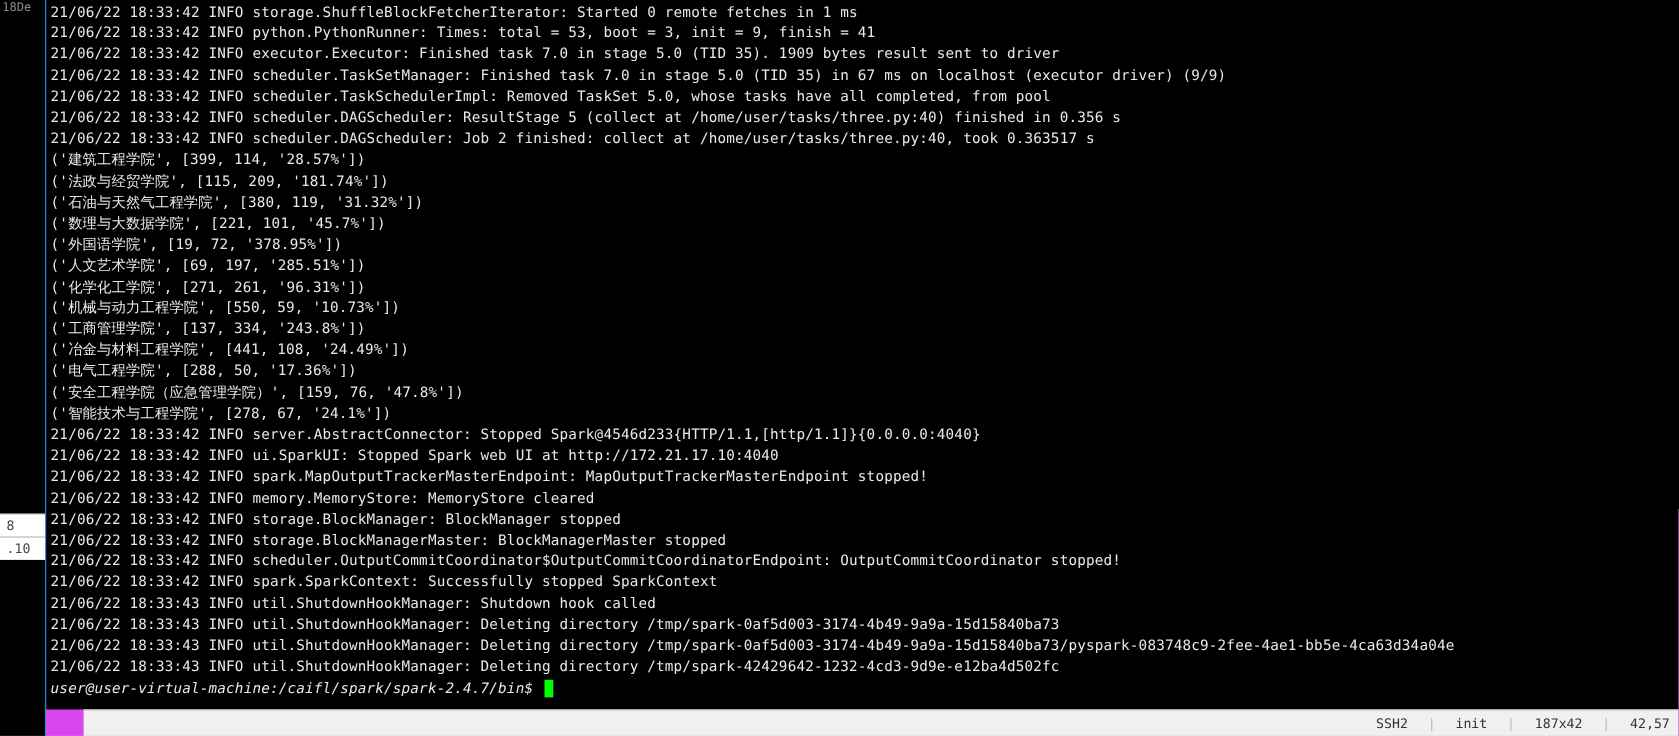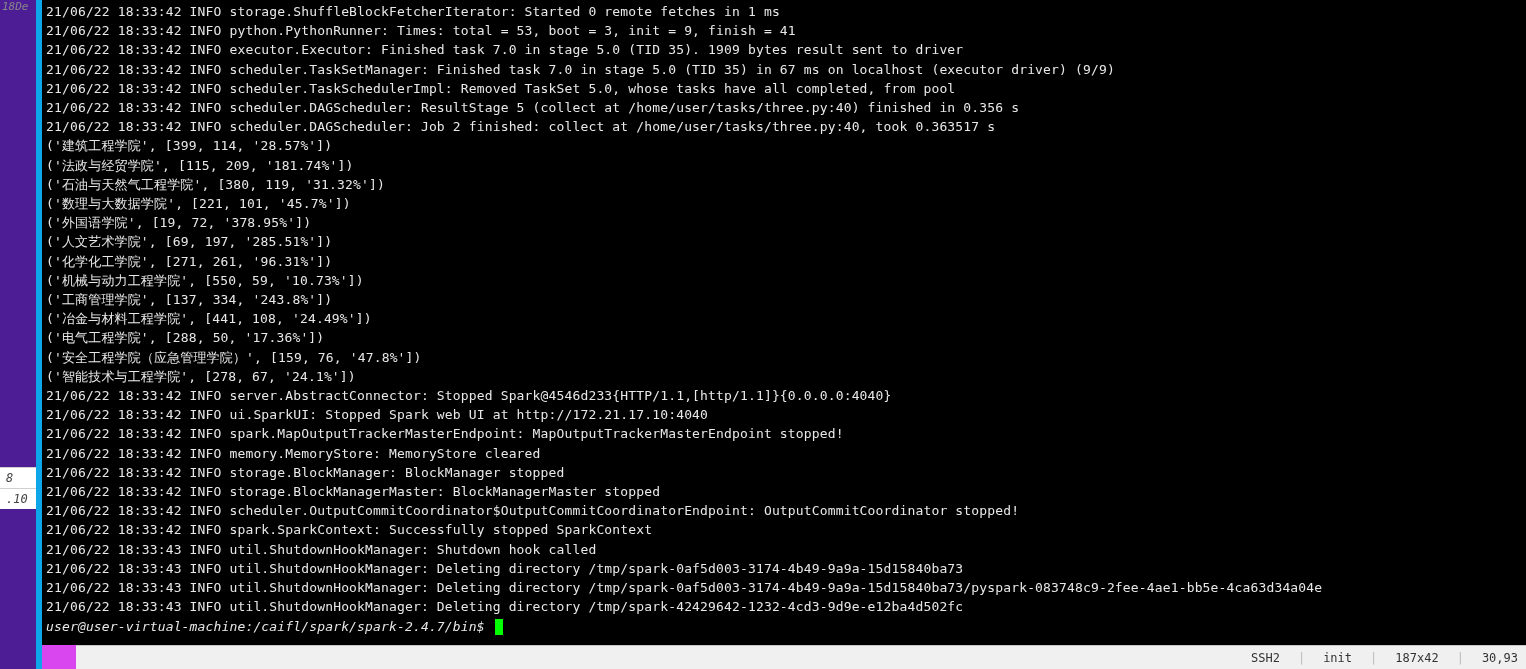--- a/index.html
+++ b/index.html
@@ -1,26 +1,25 @@
 <!DOCTYPE html>
 <html><head>
 <meta charset="utf-8">
 <style>
   * { margin: 0; padding: 0; box-sizing: border-box; }
   html, body { width: 1526px; height: 669px; overflow: hidden; font-family: "DejaVu Sans Mono", "Consolas", monospace; }
   body { display: flex; flex-direction: row; background: #e8e8e8; }
   .left-gutter {
     width: 42px;
-    background: #4c1d95;
-    border-right: 6px solid #0ea5e9;
+    background: #000000;
+    border-right: 1px solid #0ea5e9;
     display: flex;
     flex-direction: column;
     font-size: 12px;
     color: #444;
-    font-style: italic;
   }
   .left-gutter .spacer { flex: 1; }
   .left-gutter .cell {
     padding: 3px 6px;
     border-top: 1px solid #d0d0d0;
     text-align: left;
     background: #fff;
   }
   .left-gutter .partial { color: #888; font-size: 11px; padding-left: 2px; }
   .terminal-wrap {
@@ -89,17 +88,17 @@
 <div class="terminal-wrap">
   <div class="terminal" id="terminal-body"><span class="line">21/06/22 18:33:42 INFO storage.ShuffleBlockFetcherIterator: Started 0 remote fetches in 1 ms</span><span class="line">21/06/22 18:33:42 INFO python.PythonRunner: Times: total = 53, boot = 3, init = 9, finish = 41</span><span class="line">21/06/22 18:33:42 INFO executor.Executor: Finished task 7.0 in stage 5.0 (TID 35). 1909 bytes result sent to driver</span><span class="line">21/06/22 18:33:42 INFO scheduler.TaskSetManager: Finished task 7.0 in stage 5.0 (TID 35) in 67 ms on localhost (executor driver) (9/9)</span><span class="line">21/06/22 18:33:42 INFO scheduler.TaskSchedulerImpl: Removed TaskSet 5.0, whose tasks have all completed, from pool</span><span class="line">21/06/22 18:33:42 INFO scheduler.DAGScheduler: ResultStage 5 (collect at /home/user/tasks/three.py:40) finished in 0.356 s</span><span class="line">21/06/22 18:33:42 INFO scheduler.DAGScheduler: Job 2 finished: collect at /home/user/tasks/three.py:40, took 0.363517 s</span><span class="line">('建筑工程学院', [399, 114, '28.57%'])</span><span class="line">('法政与经贸学院', [115, 209, '181.74%'])</span><span class="line">('石油与天然气工程学院', [380, 119, '31.32%'])</span><span class="line">('数理与大数据学院', [221, 101, '45.7%'])</span><span class="line">('外国语学院', [19, 72, '378.95%'])</span><span class="line">('人文艺术学院', [69, 197, '285.51%'])</span><span class="line">('化学化工学院', [271, 261, '96.31%'])</span><span class="line">('机械与动力工程学院', [550, 59, '10.73%'])</span><span class="line">('工商管理学院', [137, 334, '243.8%'])</span><span class="line">('冶金与材料工程学院', [441, 108, '24.49%'])</span><span class="line">('电气工程学院', [288, 50, '17.36%'])</span><span class="line">('安全工程学院（应急管理学院）', [159, 76, '47.8%'])</span><span class="line">('智能技术与工程学院', [278, 67, '24.1%'])</span><span class="line">21/06/22 18:33:42 INFO server.AbstractConnector: Stopped Spark@4546d233{HTTP/1.1,[http/1.1]}{0.0.0.0:4040}</span><span class="line">21/06/22 18:33:42 INFO ui.SparkUI: Stopped Spark web UI at http://172.21.17.10:4040</span><span class="line">21/06/22 18:33:42 INFO spark.MapOutputTrackerMasterEndpoint: MapOutputTrackerMasterEndpoint stopped!</span><span class="line">21/06/22 18:33:42 INFO memory.MemoryStore: MemoryStore cleared</span><span class="line">21/06/22 18:33:42 INFO storage.BlockManager: BlockManager stopped</span><span class="line">21/06/22 18:33:42 INFO storage.BlockManagerMaster: BlockManagerMaster stopped</span><span class="line">21/06/22 18:33:42 INFO scheduler.OutputCommitCoordinator$OutputCommitCoordinatorEndpoint: OutputCommitCoordinator stopped!</span><span class="line">21/06/22 18:33:42 INFO spark.SparkContext: Successfully stopped SparkContext</span><span class="line">21/06/22 18:33:43 INFO util.ShutdownHookManager: Shutdown hook called</span><span class="line">21/06/22 18:33:43 INFO util.ShutdownHookManager: Deleting directory /tmp/spark-0af5d003-3174-4b49-9a9a-15d15840ba73</span><span class="line">21/06/22 18:33:43 INFO util.ShutdownHookManager: Deleting directory /tmp/spark-0af5d003-3174-4b49-9a9a-15d15840ba73/pyspark-083748c9-2fee-4ae1-bb5e-4ca63d34a04e</span><span class="line">21/06/22 18:33:43 INFO util.ShutdownHookManager: Deleting directory /tmp/spark-42429642-1232-4cd3-9d9e-e12ba4d502fc</span><span class="line prompt-line"><span>user@user-virtual-machine:/caifl/spark/spark-2.4.7/bin$ </span><span class="cursor"></span></span></div>
   <div class="statusbar">
     <div class="flex"></div>
     <span class="field">SSH2</span>
     <span class="sep">|</span>
     <span class="field">init</span>
     <span class="sep">|</span>
     <span class="field">187x42</span>
     <span class="sep">|</span>
-    <span class="field">30,93</span>
+    <span class="field">42,57</span>
   </div>
 </div>
 
 <div class="watermark"></div>
 
 </body></html>

